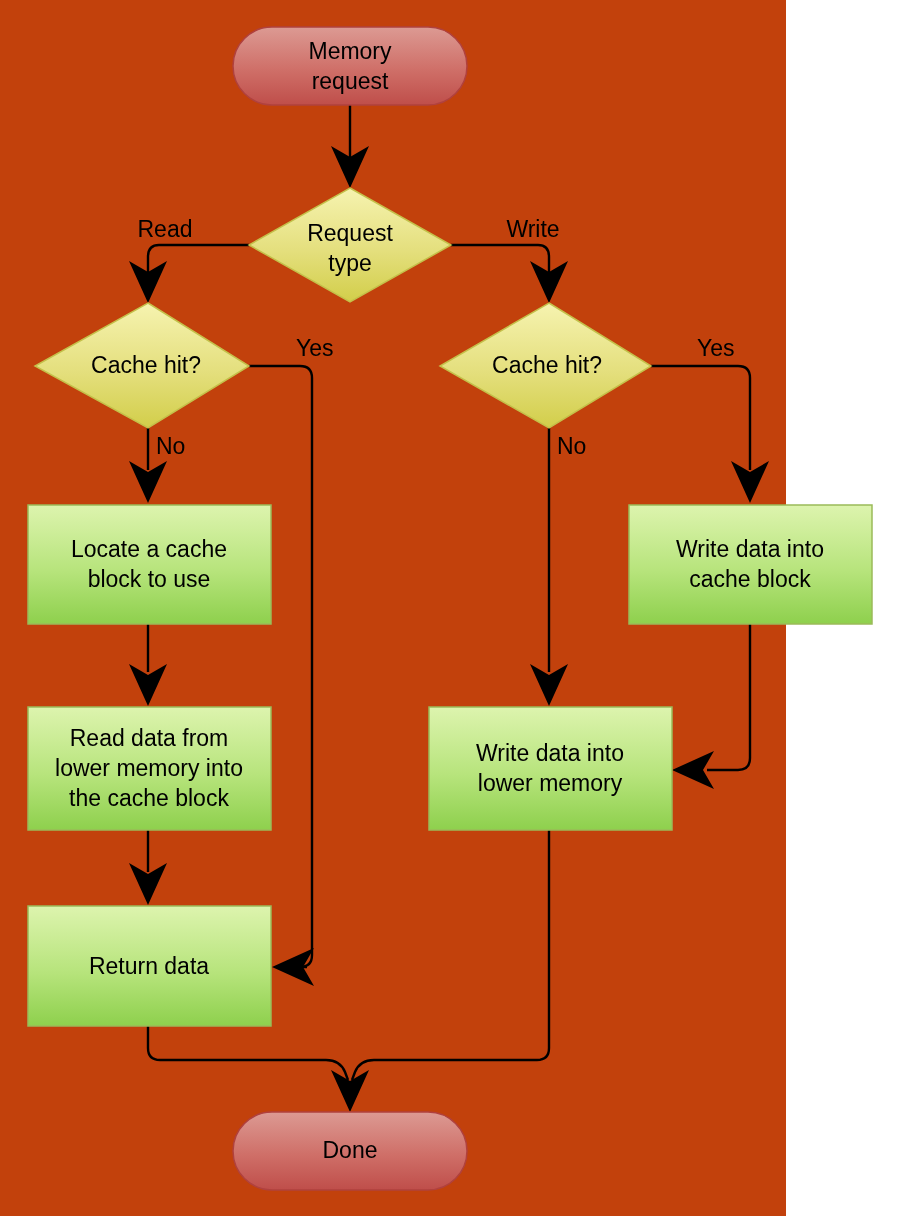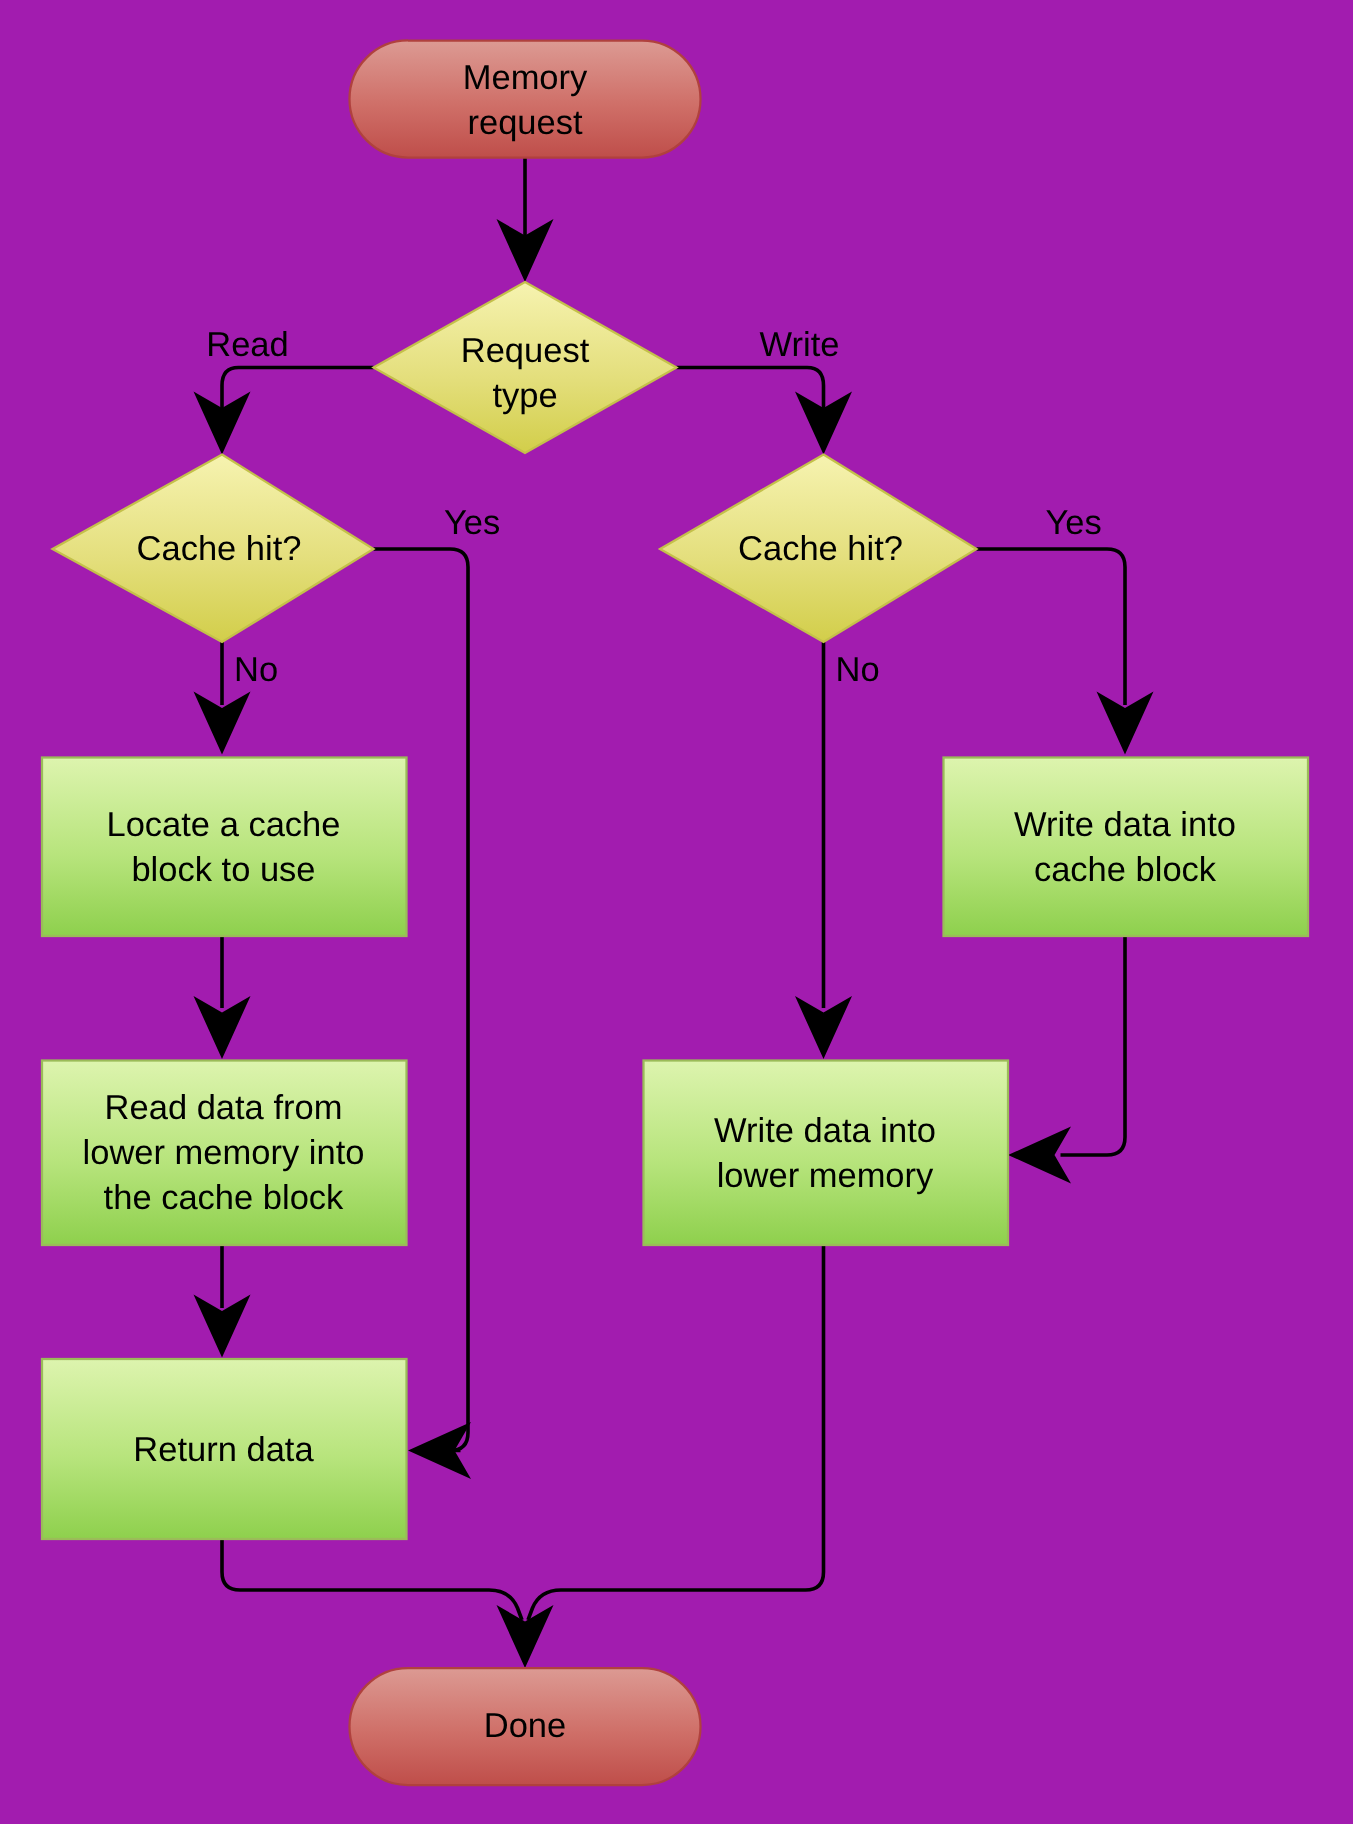--- a/index.html
+++ b/index.html
@@ -9,23 +9,23 @@
     background: #ffffff;
   }
   body {
     width: 902px;
     height: 1216px;
     font-family: "Liberation Sans", sans-serif;
     overflow: hidden;
   }
   #flowchart-root {
     position: relative;
-    width: 902px;
+    width: 786px;
     height: 1216px;
-    background: #a21caf;
+    background: #c2410c;
   }
   svg#flow-svg {
     display: block;
     width: 902px;
     height: 1216px;
   }
   .node-label {
     font-family: "Liberation Sans", sans-serif;
     font-size: 23px;
     fill: #000000;

